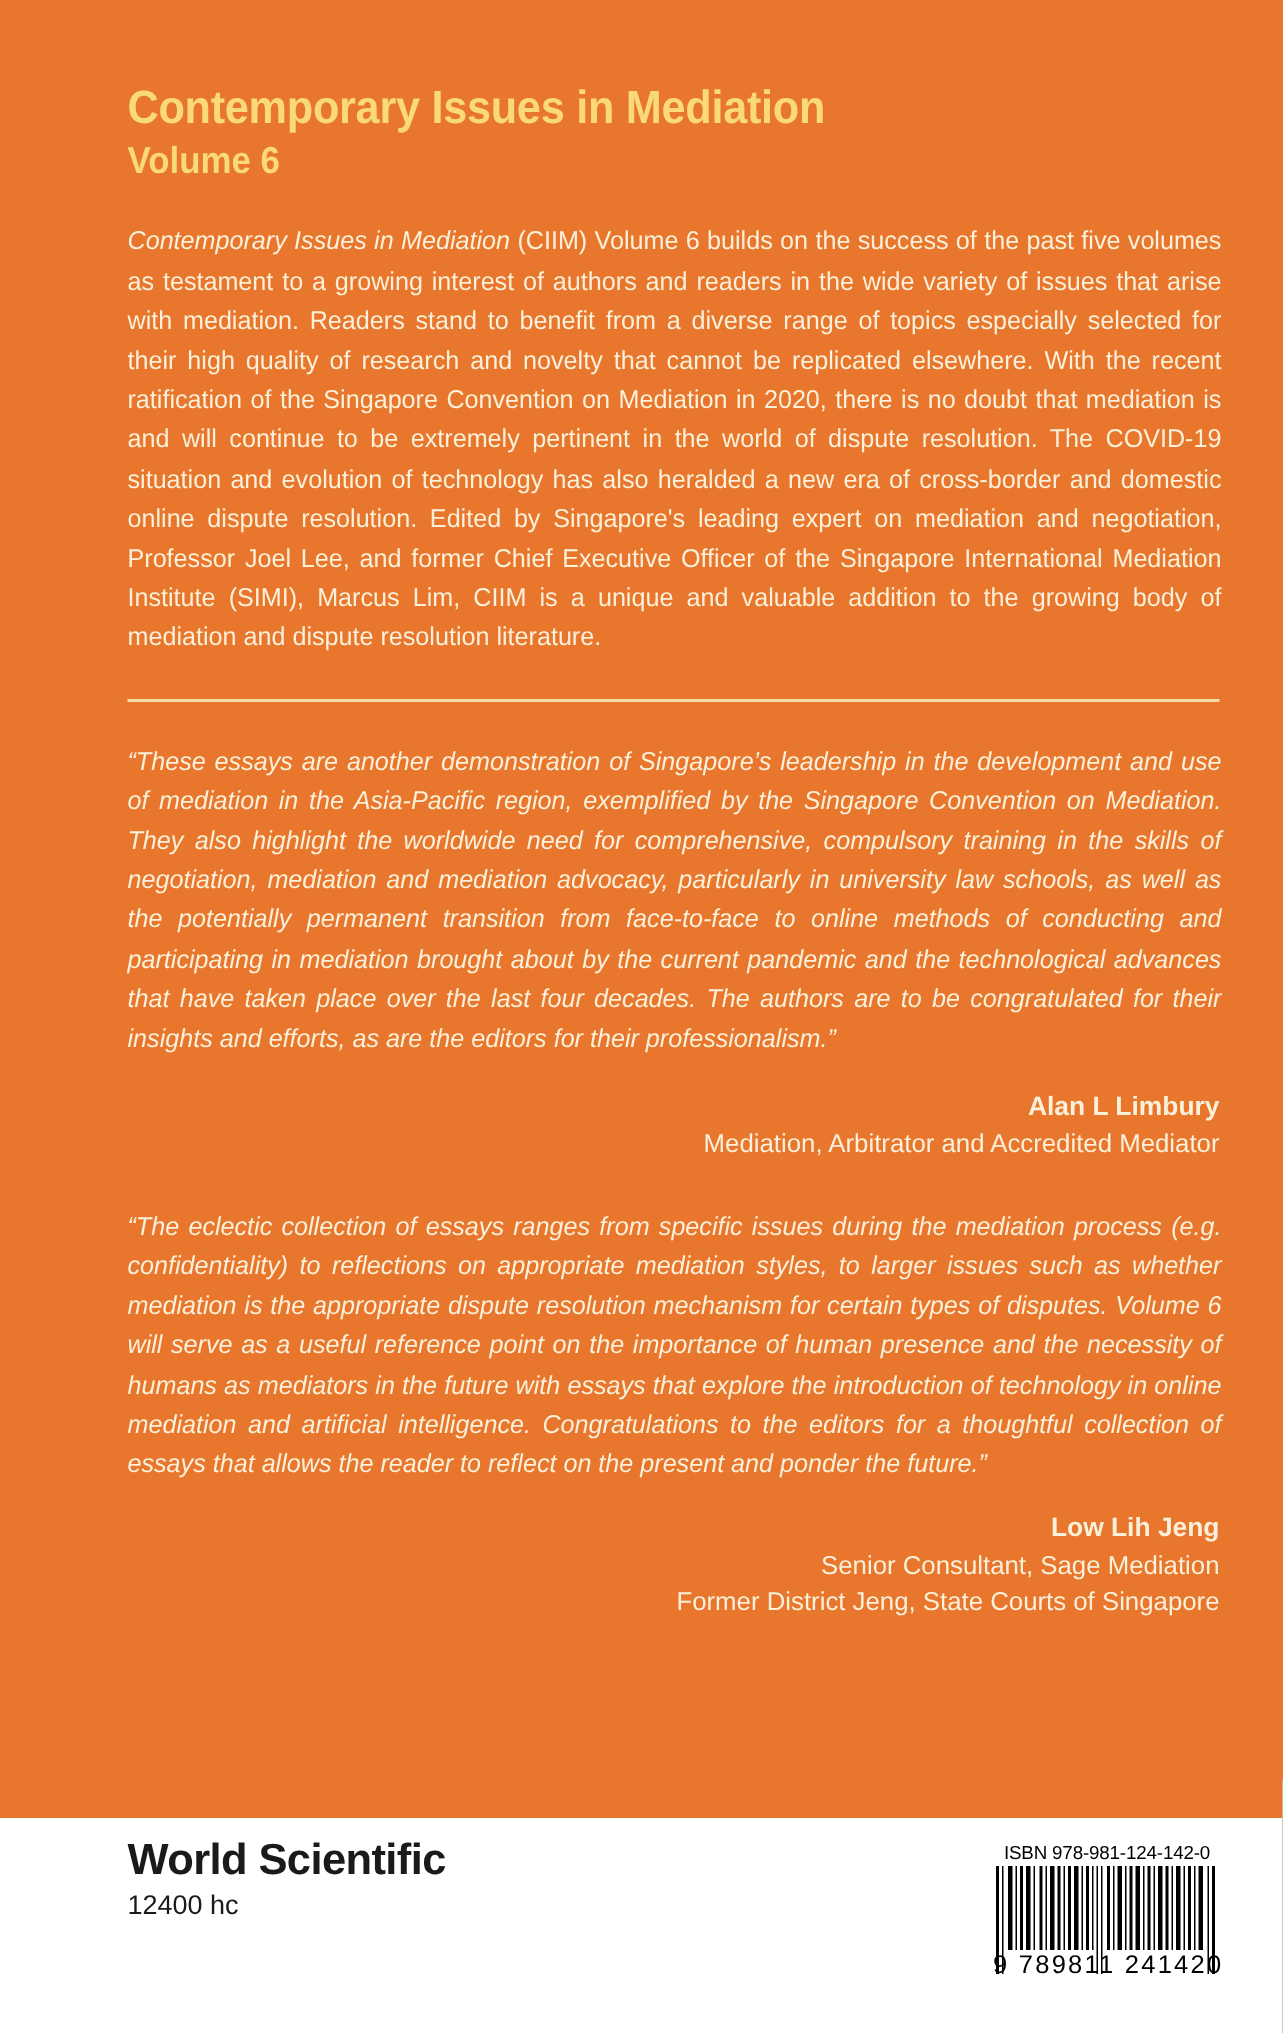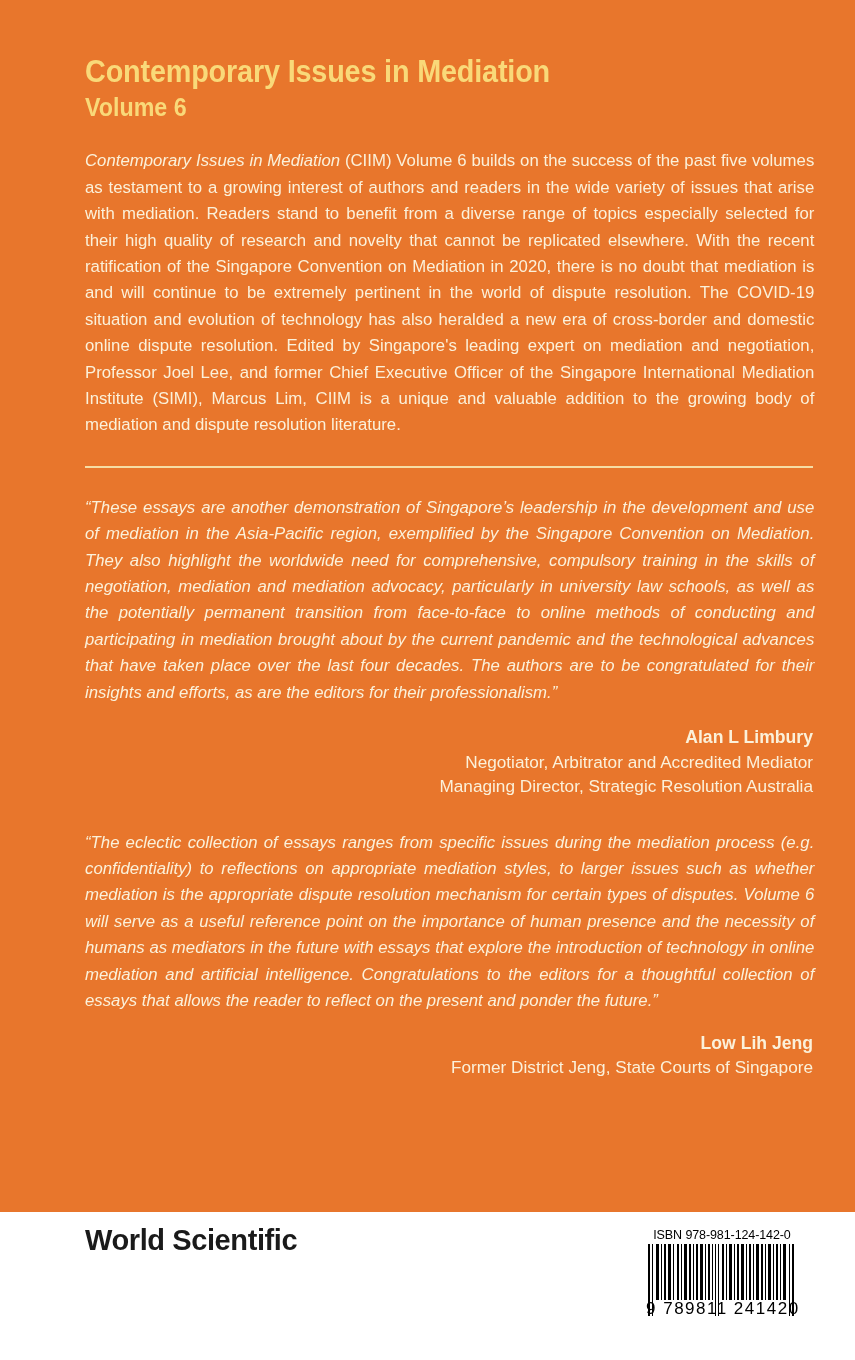--- a/index.html
+++ b/index.html
@@ -140,21 +140,21 @@
   }
   .publisher-code {
     font-size: 18px;
     line-height: 24px;
     color: #1a1a1a;
     margin: 1px 0 0 0;
   }
   
   .barcode-area {
     position: absolute;
-    left: 646px;
+    left: 662px;
     top: 16px;
     width: 152px;
   }
   .isbn-text {
     font-size: 12.5px;
     line-height: 15px;
     color: #000;
     text-align: center;
     letter-spacing: -0.1px;
     white-space: nowrap;
@@ -193,37 +193,38 @@
     </div>
 
     <p class="blurb"><span class="ital">Contemporary Issues in Mediation</span><span> (CIIM) Volume 6 builds on the success of the past five volumes as testament to a growing interest of authors and readers in the wide variety of issues that arise with mediation. Readers stand to benefit from a diverse range of topics especially selected for their high quality of research and novelty that cannot be replicated elsewhere. With the recent ratification of the Singapore Convention on Mediation in 2020, there is no doubt that mediation is and will continue to be extremely pertinent in the world of dispute resolution. The COVID-19 situation and evolution of technology has also heralded a new era of cross-border and domestic online dispute resolution. Edited by Singapore's leading expert on mediation and negotiation, Professor Joel Lee, and former Chief Executive Officer of the Singapore International Mediation Institute (SIMI), Marcus Lim, CIIM is a unique and valuable addition to the growing body of mediation and dispute resolution literature.</span></p>
 
     <div class="divider"></div>
 
     <p class="quote quote-1">“These essays are another demonstration of Singapore’s leadership in the development and use of mediation in the Asia-Pacific region, exemplified by the Singapore Convention on Mediation. They also highlight the worldwide need for comprehensive, compulsory training in the skills of negotiation, mediation and mediation advocacy, particularly in university law schools, as well as the potentially permanent transition from face-to-face to online methods of conducting and participating in mediation brought about by the current pandemic and the technological advances that have taken place over the last four decades. The authors are to be congratulated for their insights and efforts, as are the editors for their professionalism.”</p>
 
     <div class="attribution attr-1">
       <span class="attr-name">Alan L Limbury</span>
-      <span class="attr-line">Negotiator, Arbitrator and Accredited Mediator</span>
-      <span class="attr-line">Managing Director, Strategic Resolution Australia</span>
+      <span class="attr-line">Mediation, Arbitrator and Accredited Mediator</span>
     </div>
 
     <p class="quote quote-2">“The eclectic collection of essays ranges from specific issues during the mediation process (e.g. confidentiality) to reflections on appropriate mediation styles, to larger issues such as whether mediation is the appropriate dispute resolution mechanism for certain types of disputes. Volume 6 will serve as a useful reference point on the importance of human presence and the necessity of humans as mediators in the future with essays that explore the introduction of technology in online mediation and artificial intelligence. Congratulations to the editors for a thoughtful collection of essays that allows the reader to reflect on the present and ponder the future.”</p>
 
     <div class="attribution attr-2">
       <span class="attr-name">Low Lih Jeng</span>
+      <span class="attr-line">Senior Consultant, Sage Mediation</span>
       <span class="attr-line">Former District Jeng, State Courts of Singapore</span>
     </div>
 
   </div>
 
   <div class="footer">
 
     <div class="publisher">
       <div class="publisher-name">World Scientific</div>
+      <div class="publisher-code">12400 hc</div>
     </div>
 
     <div class="barcode-area">
       <div class="isbn-text">ISBN 978-981-124-142-0</div>
       <div class="barcode-inner">
         <div class="barcode-svg-wrap">
           <svg width="152" height="72" viewBox="0 0 152 72" xmlns="http://www.w3.org/2000/svg" aria-hidden="true">
             <rect x="0" y="0" width="152" height="72" fill="#ffffff"></rect>
             <g fill="#000000">
               <rect x="2" y="0" width="2" height="72"></rect>

